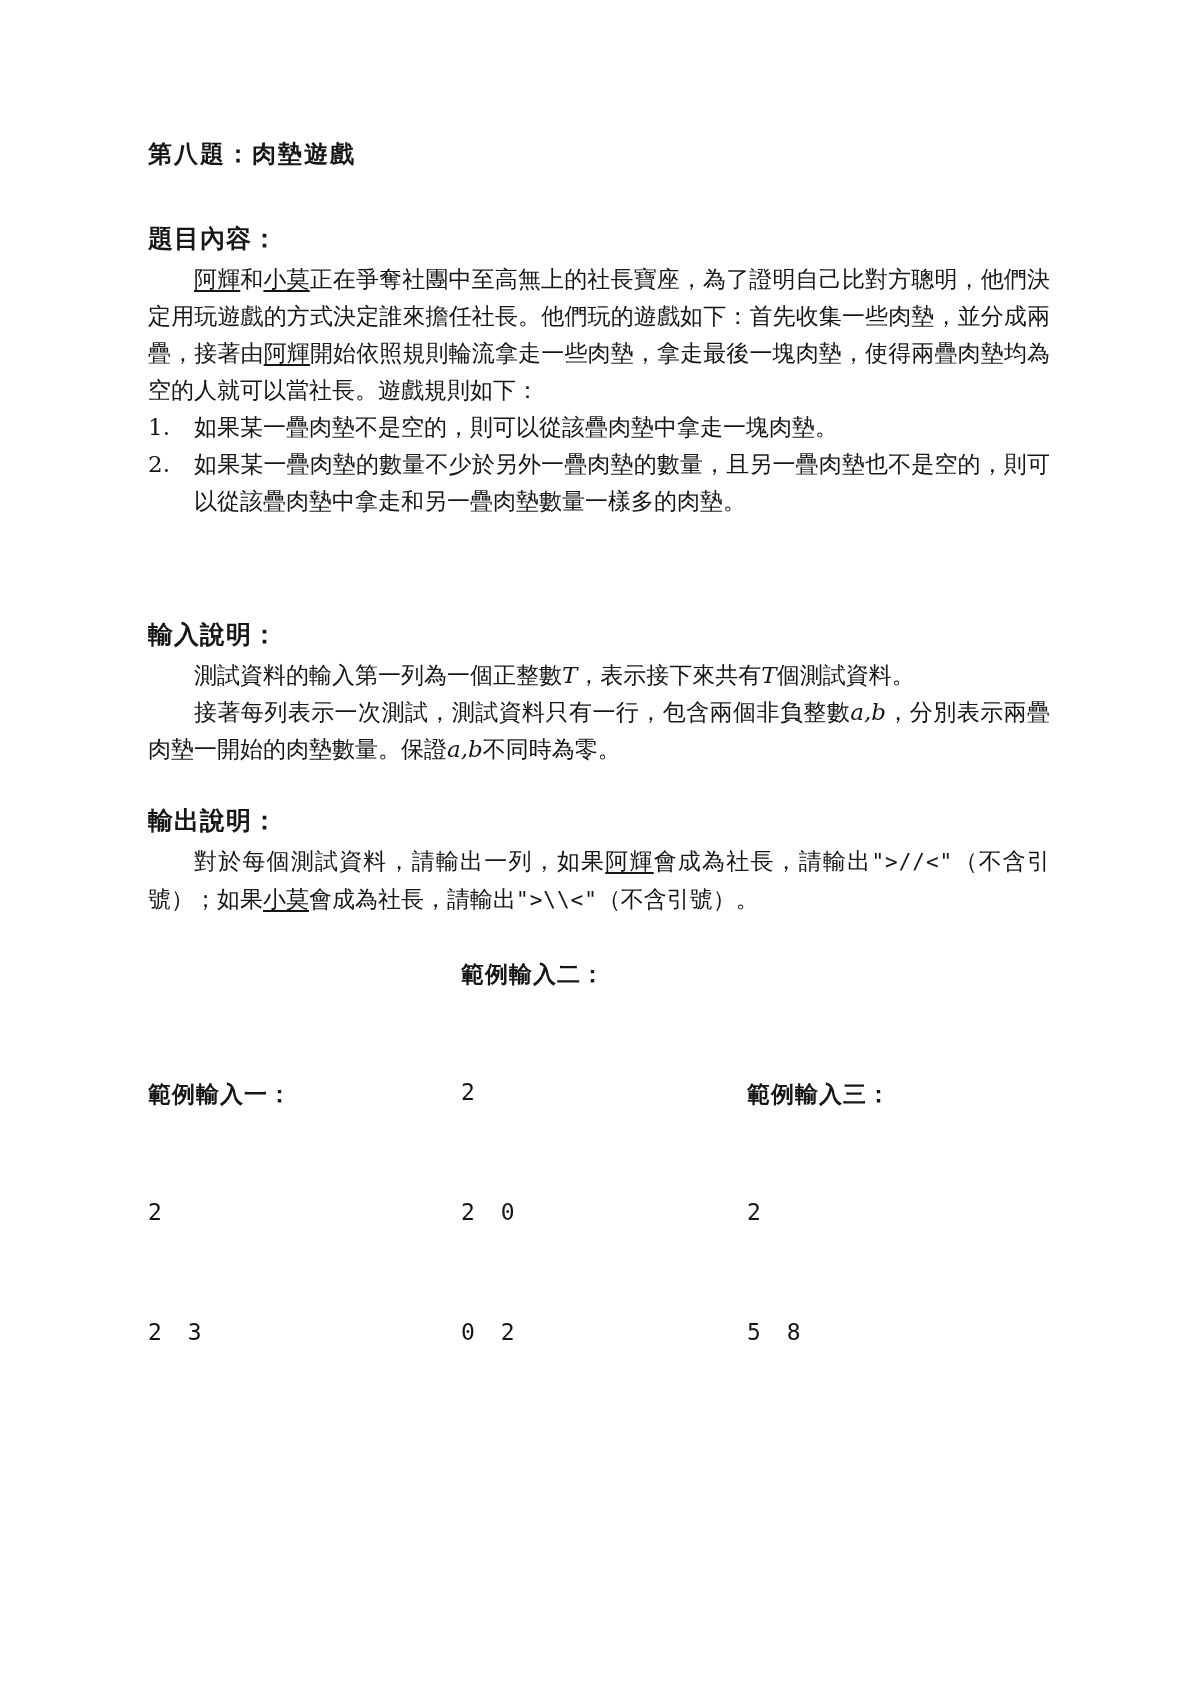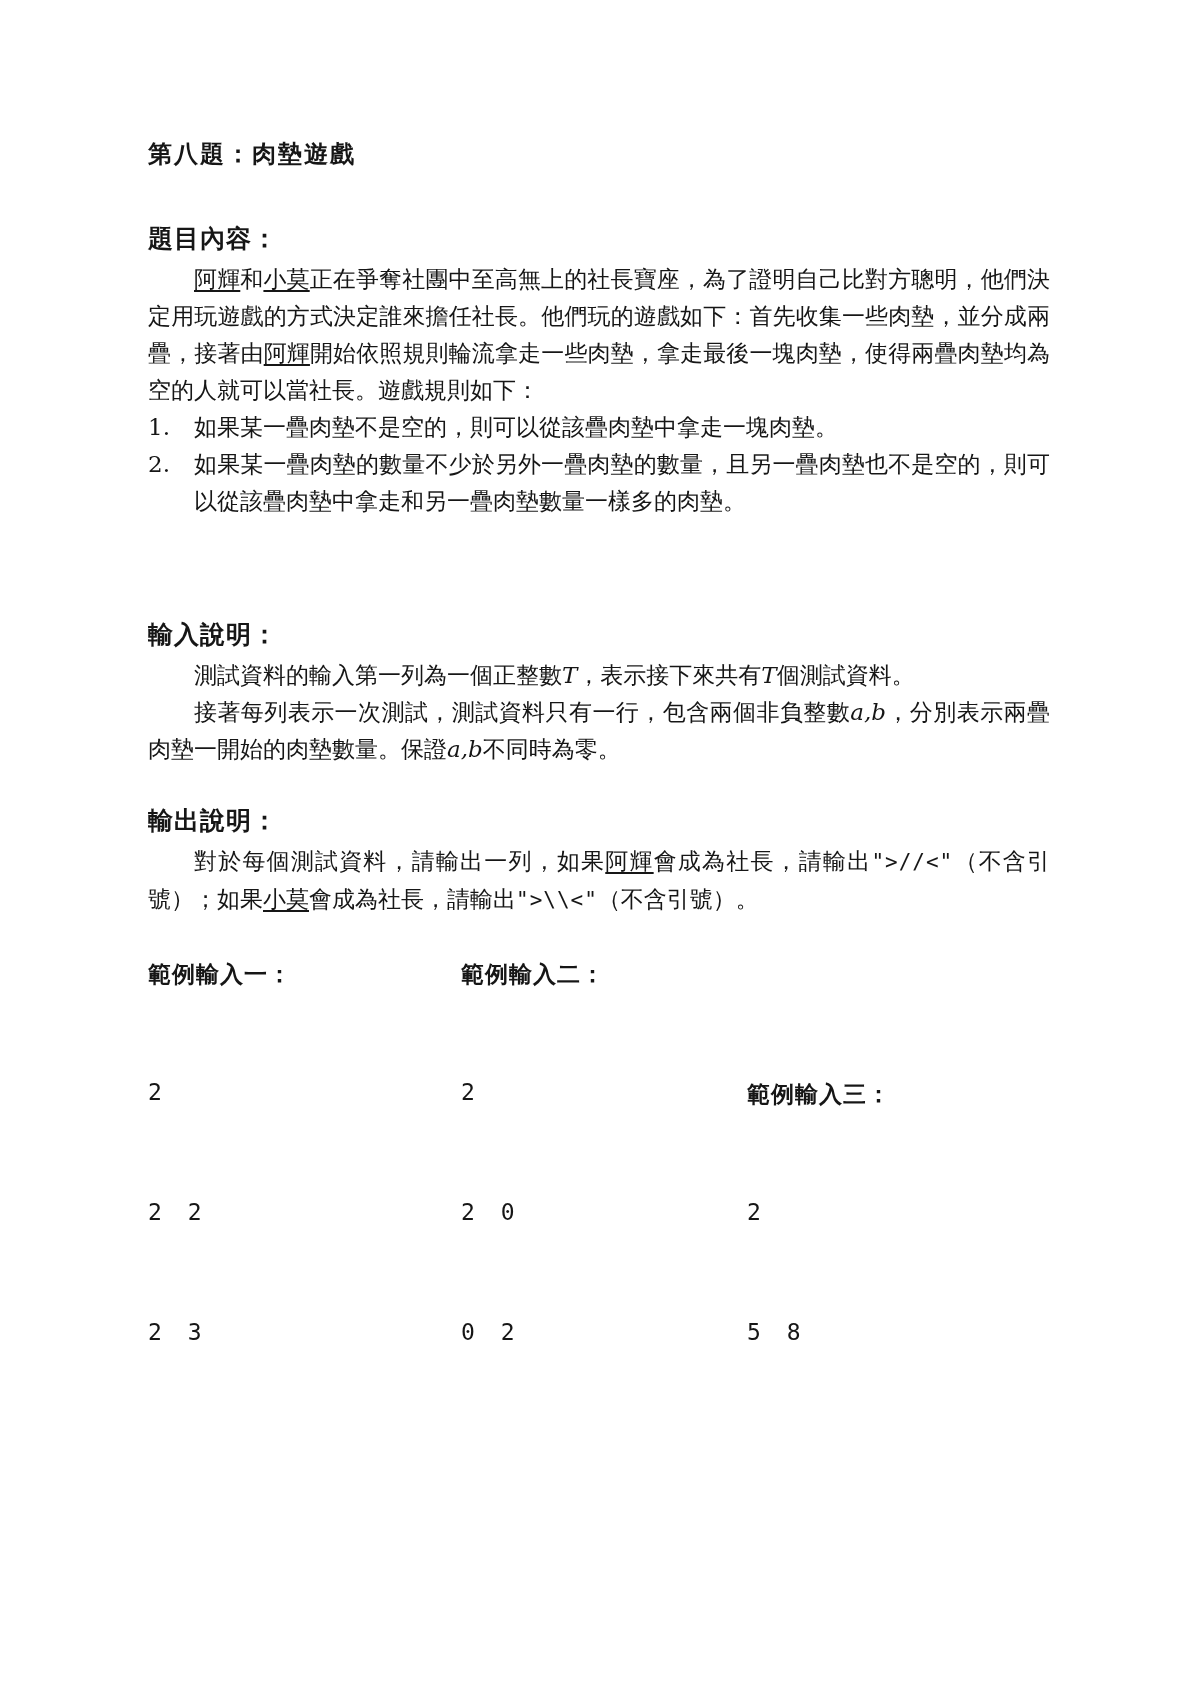--- a/index.html
+++ b/index.html
@@ -122,21 +122,20 @@
   <h2 class="section-heading">輸出說明：</h2>
   <p class="para indent"><span>對於每個測試資料，請輸出一列，如果</span><span class="seg-u">阿輝</span><span>會成為社長，請輸出</span><span class="seg-m">"&gt;//&lt;"</span><span>（不含引號）；如果</span><span class="seg-u">小莫</span><span>會成為社長，請輸出</span><span class="seg-m">"&gt;\\&lt;"</span><span>（不含引號）。</span></p>
 
   <div class="gap-md"></div>
 
   <div class="sample-row">
     <div class="sample-col-0">
       <div class="sample-heading">範例輸入一：</div>
       <div class="sample-lines">
         <div>2</div>
-        <div>2 2</div>
         <div>2 3</div>
       </div>
     </div>
     <div class="sample-col-1">
       <div class="sample-heading">範例輸入二：</div>
       <div class="sample-lines">
         <div>2</div>
         <div>2 0</div>
         <div>0 2</div>
       </div>

